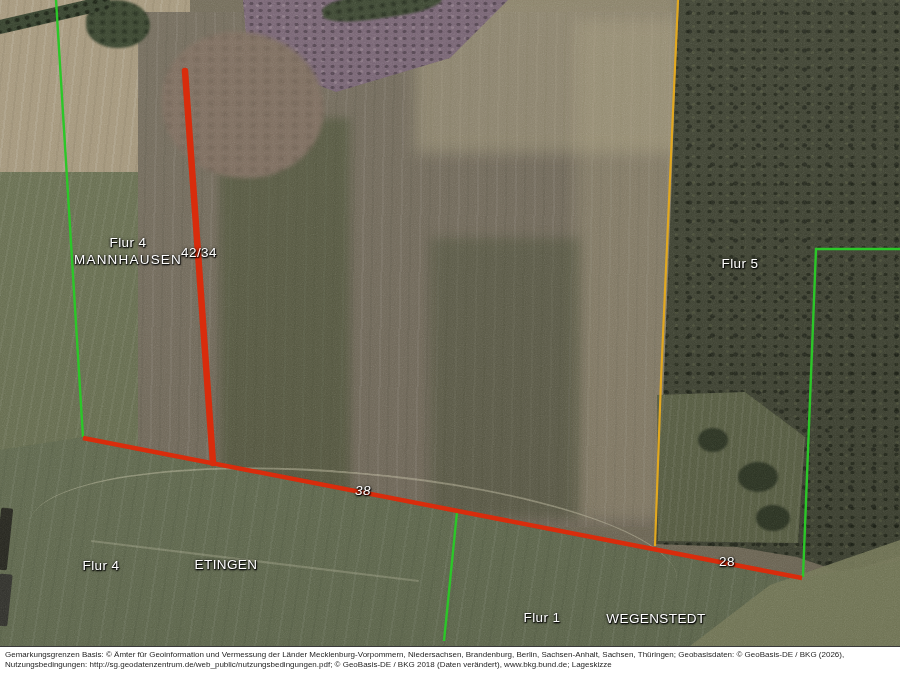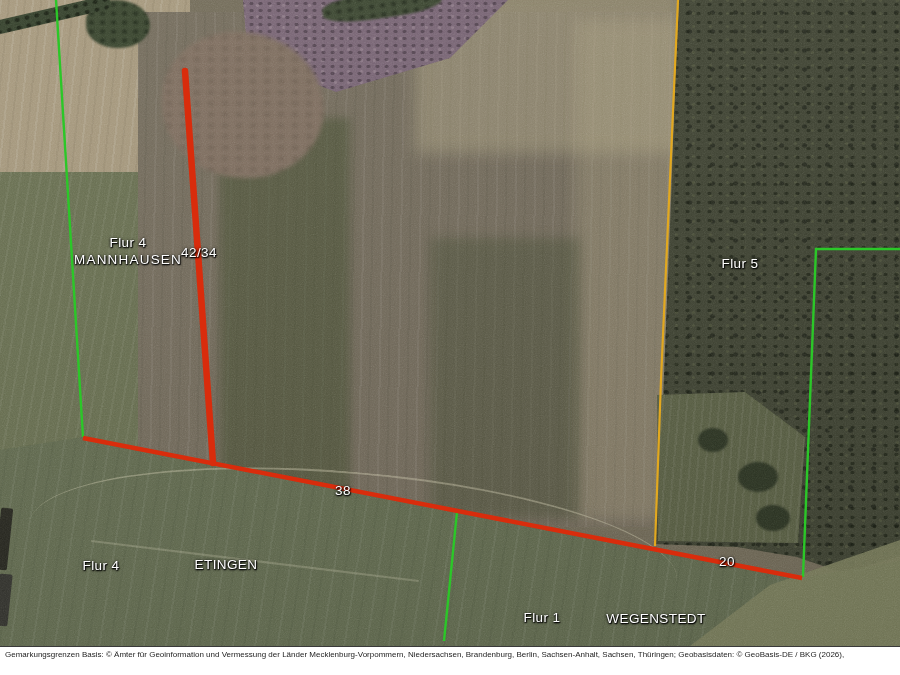--- a/index.html
+++ b/index.html
@@ -120,22 +120,23 @@
     </svg>
 
     <div class="maplabel" style="left:128px;top:252px;">
       <div>Flur 4</div>
       <div class="caps">MANNHAUSEN</div>
     </div>
     <div class="maplabel" style="left:199px;top:253px;">42/34</div>
     <div class="maplabel" style="left:740px;top:264px;">Flur 5</div>
     <div class="maplabel" style="left:101px;top:566px;">Flur 4</div>
     <div class="maplabel caps" style="left:226px;top:565px;">ETINGEN</div>
-    <div class="maplabel" style="left:343px;top:491px;">38</div>
-    <div class="maplabel" style="left:727px;top:562px;">20</div>
+    <div class="maplabel" style="left:363px;top:491px;font-style:italic;">38</div>
+    <div class="maplabel" style="left:727px;top:562px;">28</div>
     <div class="maplabel" style="left:542px;top:618px;text-align:right;">Flur 1</div>
     <div class="maplabel caps" style="left:656px;top:619px;">WEGENSTEDT</div>
   </div>
 
   <div class="footer">
     <div>Gemarkungsgrenzen Basis: © Ämter für Geoinformation und Vermessung der Länder Mecklenburg-Vorpommern, Niedersachsen, Brandenburg, Berlin, Sachsen-Anhalt, Sachsen, Thüringen; Geobasisdaten: © GeoBasis-DE / BKG (2026),</div>
+    <div>Nutzungsbedingungen: http://sg.geodatenzentrum.de/web_public/nutzungsbedingungen.pdf; © GeoBasis-DE / BKG 2018 (Daten verändert), www.bkg.bund.de; Lageskizze</div>
   </div>
 </div>
 
 </body></html>

